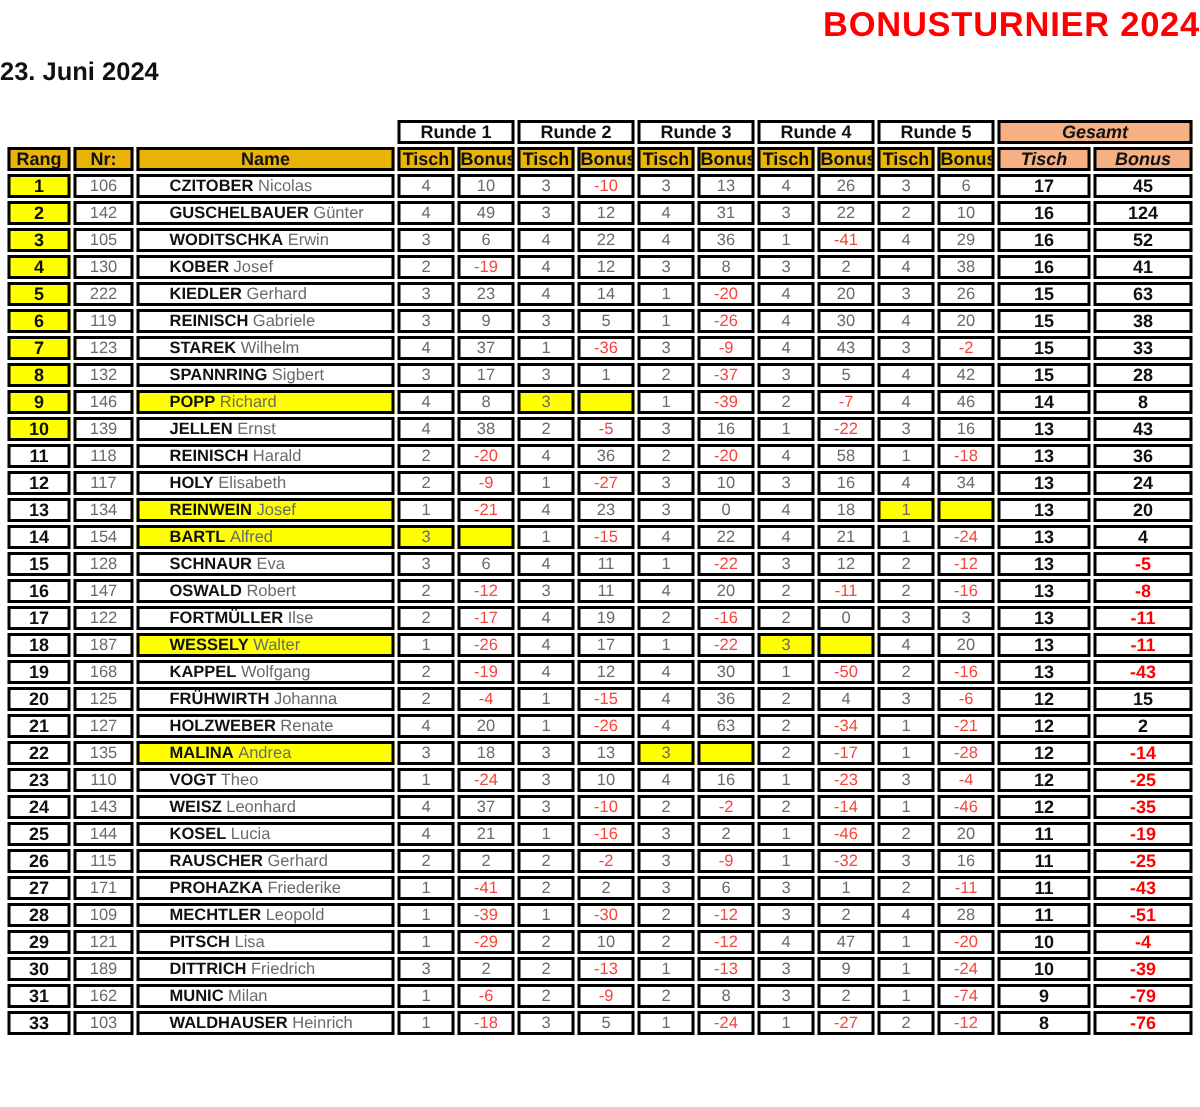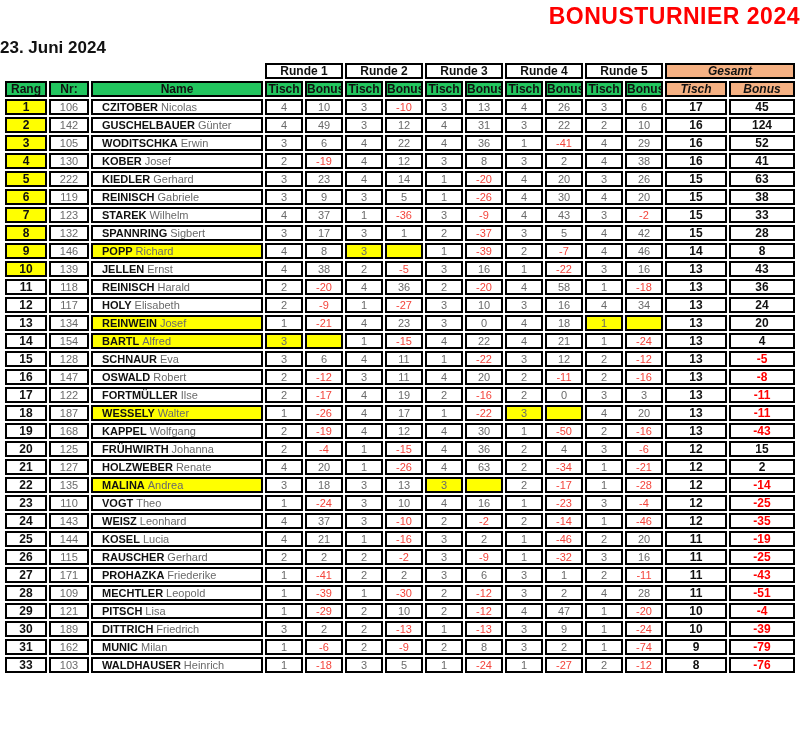--- a/index.html
+++ b/index.html
@@ -1,30 +1,30 @@
 <!DOCTYPE html>
 <html><head>
 <meta charset="utf-8">
 <style>
   * { margin:0; padding:0; box-sizing:border-box; }
   html,body { width:800px; background:#ffffff; font-family:"Liberation Sans",sans-serif; }
   body { height:738px; overflow:hidden; }
   .title { text-align:right; font-size:23px; font-weight:800; color:#ff0000; padding-top:3px; letter-spacing:.5px; }
   .date  { text-align:left; font-size:17px; font-weight:700; color:#111; margin-top:8px; }
-  table  { border-collapse:separate; border-spacing:2px; table-layout:fixed; margin:3px auto 0 auto; width:734px; }
+  table  { border-collapse:separate; border-spacing:2px; table-layout:fixed; margin:20px auto 0 auto; width:734px; }
   td,th  { border:2px solid #000; height:15px; font-size:11px; line-height:12px; text-align:center;
            padding:0; overflow:hidden; white-space:nowrap; background:#fff; }
   th     { font-weight:700; font-size:12px; color:#111; }
   .noborder { border:2px solid transparent; background:transparent; }
-  .green  { background:#22c55e; }
+  .green  { background:#eab308; }
   .orange { background:#f5b183;font-style:italic; }
   .yellow { background:#ffff00; }
   .rankcell { font-weight:700; font-size:12px; color:#111; }
   .nrcell  { color:#6a6a6a; }
-  .namecell { text-align:left; padding-left:9px; }
+  .namecell { text-align:left; padding-left:20px; }
   .last  { font-weight:700; color:#111; }
   .first { color:#6a6a6a; margin-left:3px; }
   .val   { color:#6a6a6a; }
   .neg   { color:#f4453c; }
   .gt    { font-weight:700; font-size:12px; color:#111; }
   .gbneg { color:#ff0000; }
 </style>
 </head>
 <body>
 

